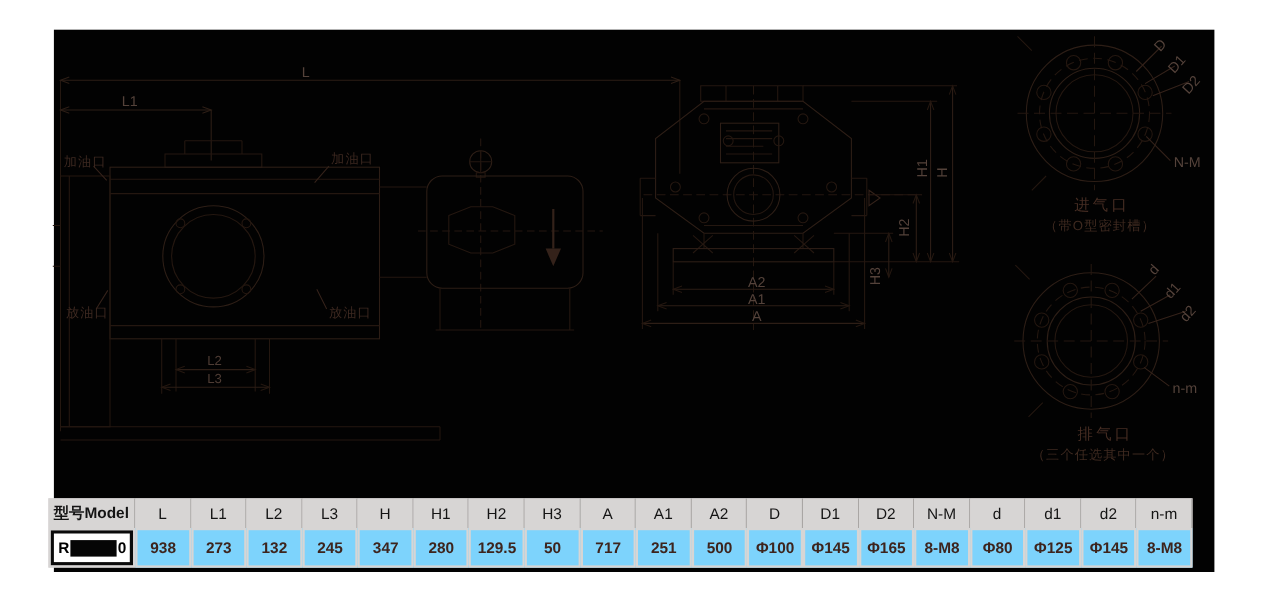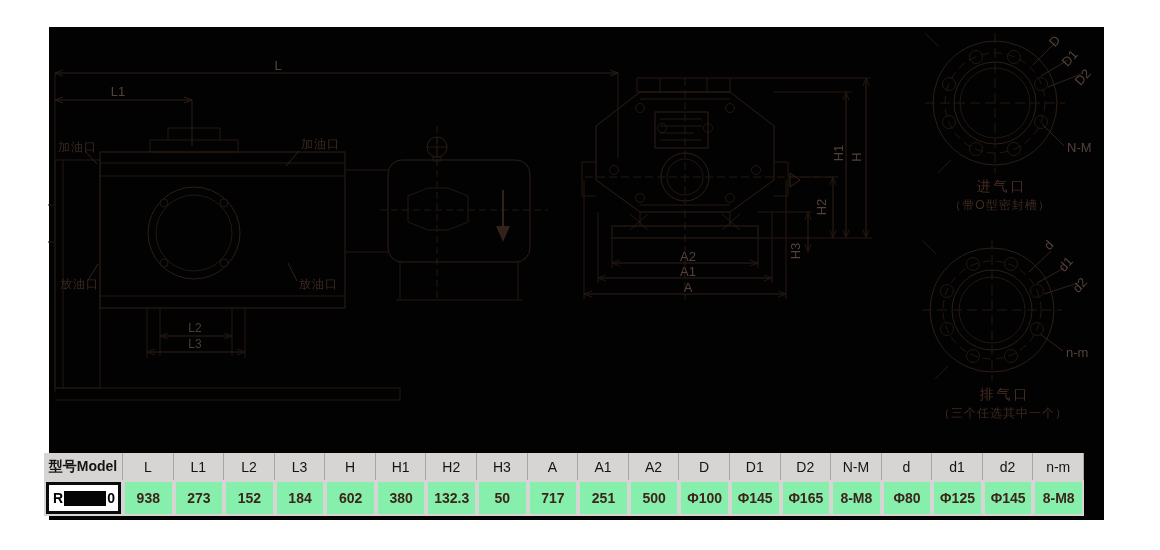--- a/index.html
+++ b/index.html
@@ -19,21 +19,21 @@
     border-collapse:separate;border-spacing:0;table-layout:fixed;width:1040px;
     background:#d7d5d4;
   }
   table.dim-table th{
     height:27px;background:#d7d5d4;color:#141414;font-size:14px;font-weight:normal;
     text-align:center;border-right:1px solid #a9a6a4;padding:0;white-space:nowrap;
     overflow:hidden;
   }
   table.dim-table th.model-h{width:78px;font-weight:bold;}
   table.dim-table td{
-    height:30px;background:#86efac;border:2px solid #d7d5d4;
+    height:30px;background:#7dd3fc;border:2px solid #d7d5d4;
     color:#3d241d;font-size:14px;font-weight:bold;text-align:center;padding:0;
     white-space:nowrap;overflow:hidden;
   }
   table.dim-table td.model-cell{background:#d7d5d4;padding:0;}
   .model-box{
     height:26px;margin:0;background:#ffffff;border:3px solid #0a0a0a;
     display:flex;align-items:center;justify-content:flex-start;
     color:#000;font-weight:bold;font-size:14px;padding-left:4px;
   }
   .redact{display:inline-block;width:42px;height:15px;background:#050505;margin:0 1px;}
@@ -241,25 +241,25 @@
     <tr id="value-row">
       <td class="model-cell">
         <div class="model-box">
           <span>R</span>
           <span class="redact"></span>
           <span>0</span>
         </div>
       </td>
     <td>938</td>
           <td>273</td>
-          <td>152</td>
-          <td>184</td>
-          <td>602</td>
-          <td>380</td>
-          <td>132.3</td>
+          <td>132</td>
+          <td>245</td>
+          <td>347</td>
+          <td>280</td>
+          <td>129.5</td>
           <td>50</td>
           <td>717</td>
           <td>251</td>
           <td>500</td>
           <td>Φ100</td>
           <td>Φ145</td>
           <td>Φ165</td>
           <td>8-M8</td>
           <td>Φ80</td>
           <td>Φ125</td>

